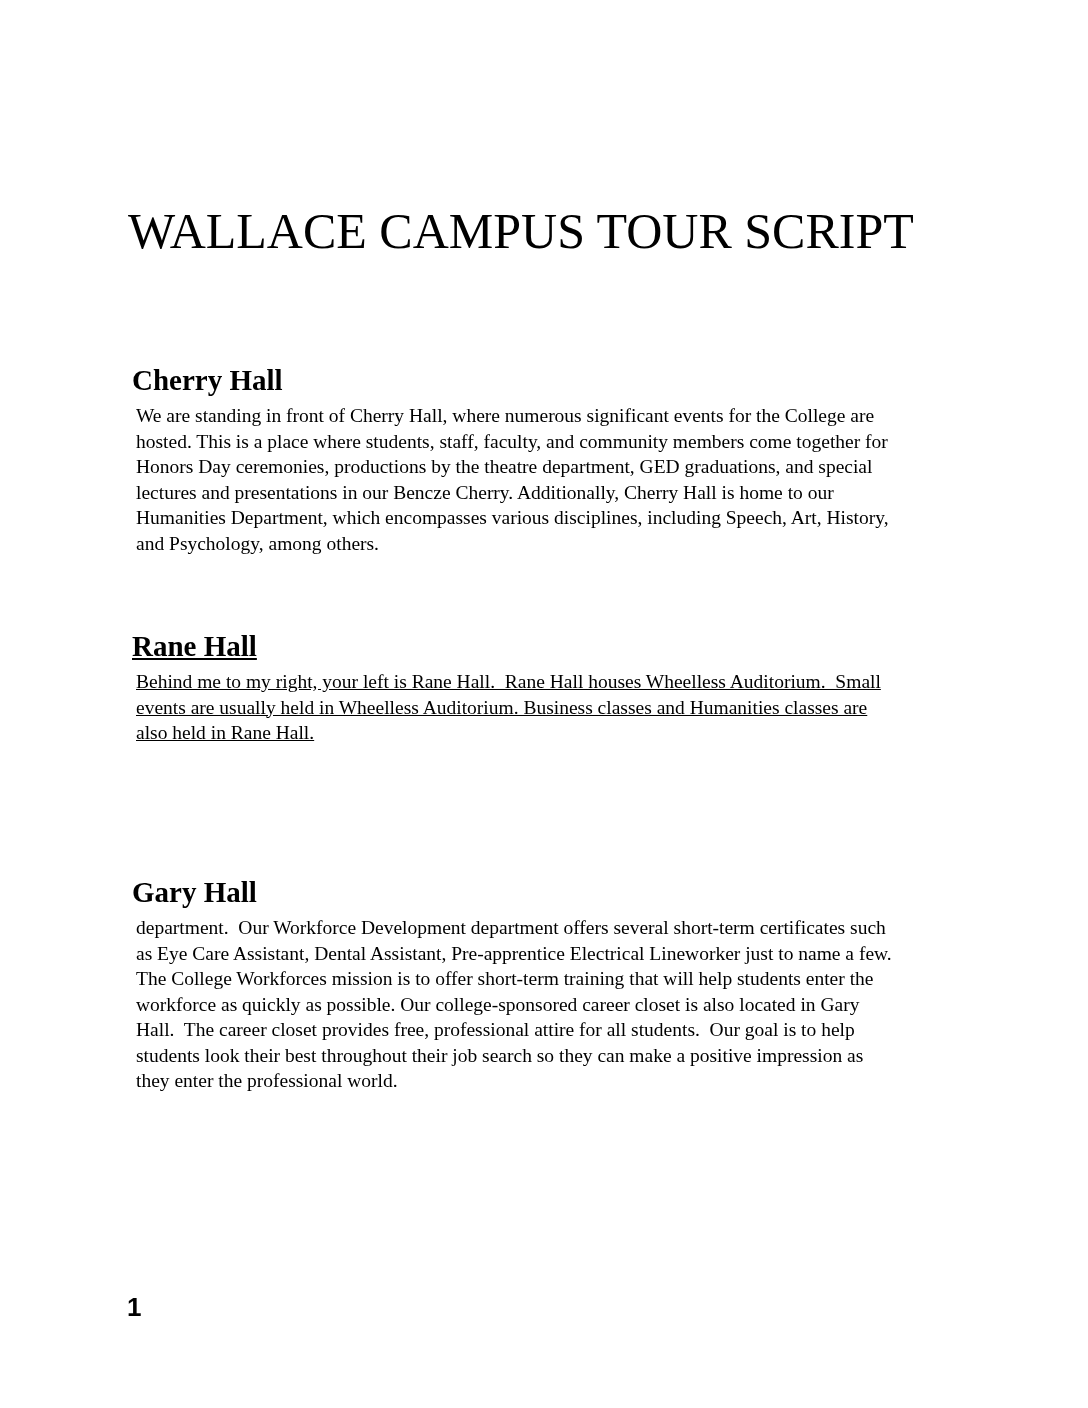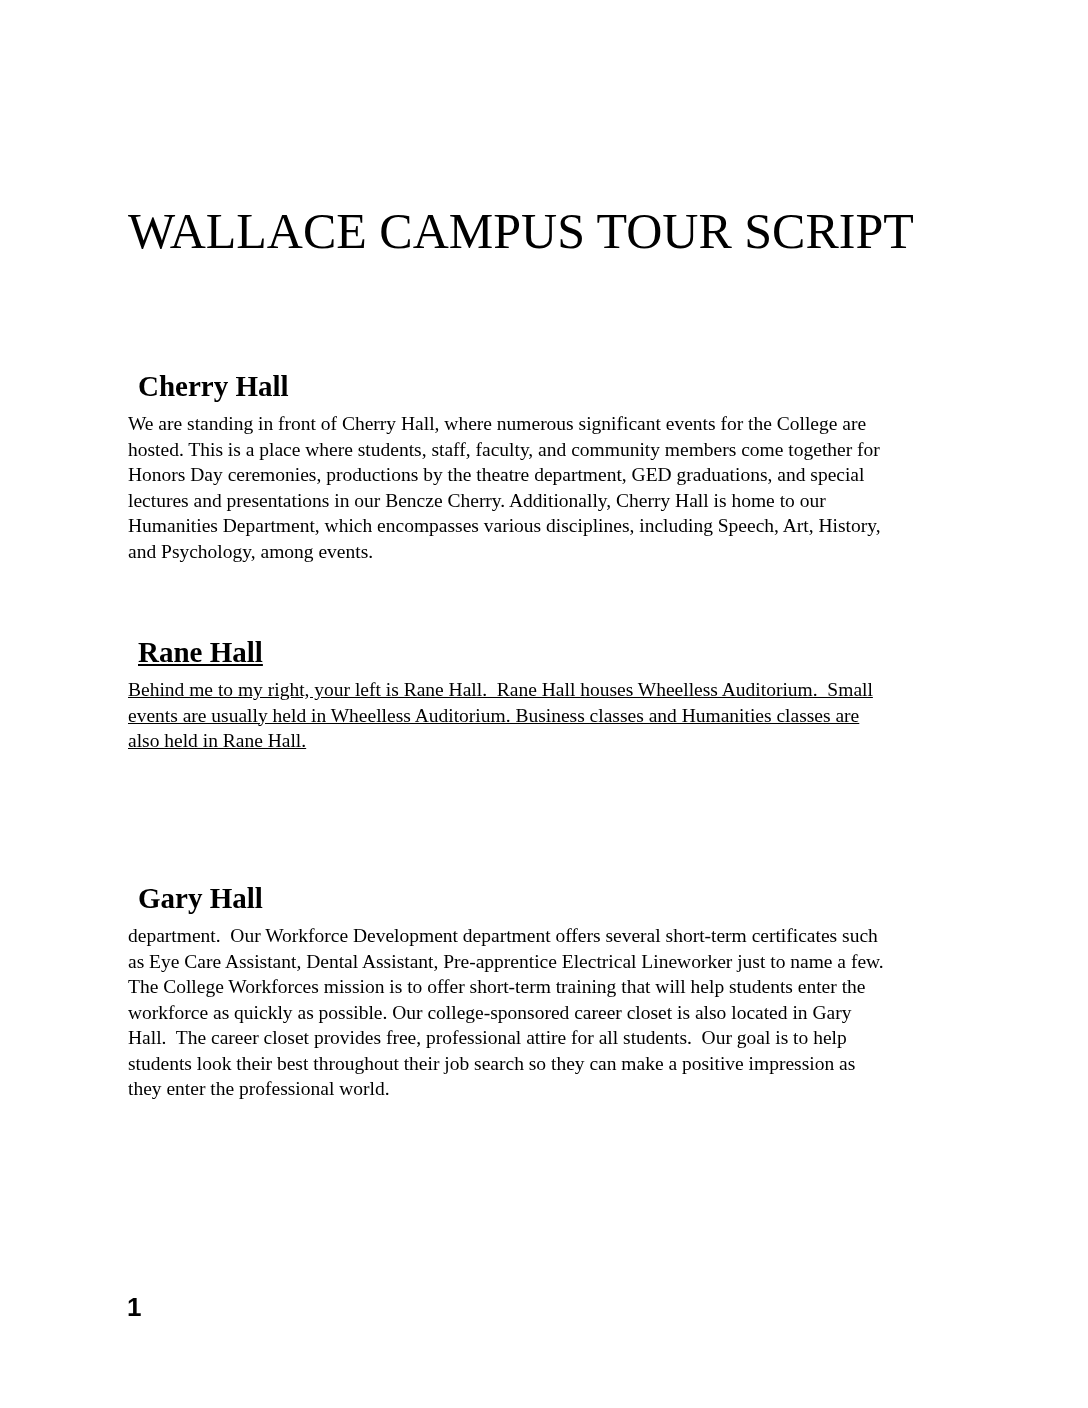--- a/index.html
+++ b/index.html
@@ -29,28 +29,28 @@
   }
   .section {
     position: absolute;
     left: 128px;
     width: 845px;
   }
   .section-cherry { top: 362px; }
   .section-rane   { top: 628px; text-decoration: underline; }
   .section-gary   { top: 874px; }
   .section-heading {
-    margin: 10px;
+    margin: 4px;
     font-size: 29px;
     font-weight: 700;
     line-height: 1;
     white-space: pre;
   }
   .section-body {
-    margin: 0;
+    margin: 8px;
   }
   .para-line {
     font-size: 19.5px;
     line-height: 25.5px;
     white-space: pre;
   }
   .page-number {
     position: absolute;
     left: 127px;
     top: 1294px;
@@ -68,21 +68,21 @@
   <h1 class="doc-title">WALLACE CAMPUS TOUR SCRIPT</h1>
 
   <div class="section section-cherry">
     <h2 class="section-heading">Cherry Hall</h2>
     <div class="section-body">
       <div class="para-line">We are standing in front of Cherry Hall, where numerous significant events for the College are</div>
       <div class="para-line">hosted. This is a place where students, staff, faculty, and community members come together for</div>
       <div class="para-line">Honors Day ceremonies, productions by the theatre department, GED graduations, and special</div>
       <div class="para-line">lectures and presentations in our Bencze Cherry. Additionally, Cherry Hall is home to our</div>
       <div class="para-line">Humanities Department, which encompasses various disciplines, including Speech, Art, History,</div>
-      <div class="para-line">and Psychology, among events.</div>
+      <div class="para-line">and Psychology, among others.</div>
     </div>
   </div>
 
   <div class="section section-rane">
     <h2 class="section-heading">Rane Hall</h2>
     <div class="section-body">
       <div class="para-line">Behind me to my right, your left is Rane Hall.  Rane Hall houses Wheelless Auditorium.  Small</div>
       <div class="para-line">events are usually held in Wheelless Auditorium. Business classes and Humanities classes are</div>
       <div class="para-line">also held in Rane Hall.</div>
     </div>

